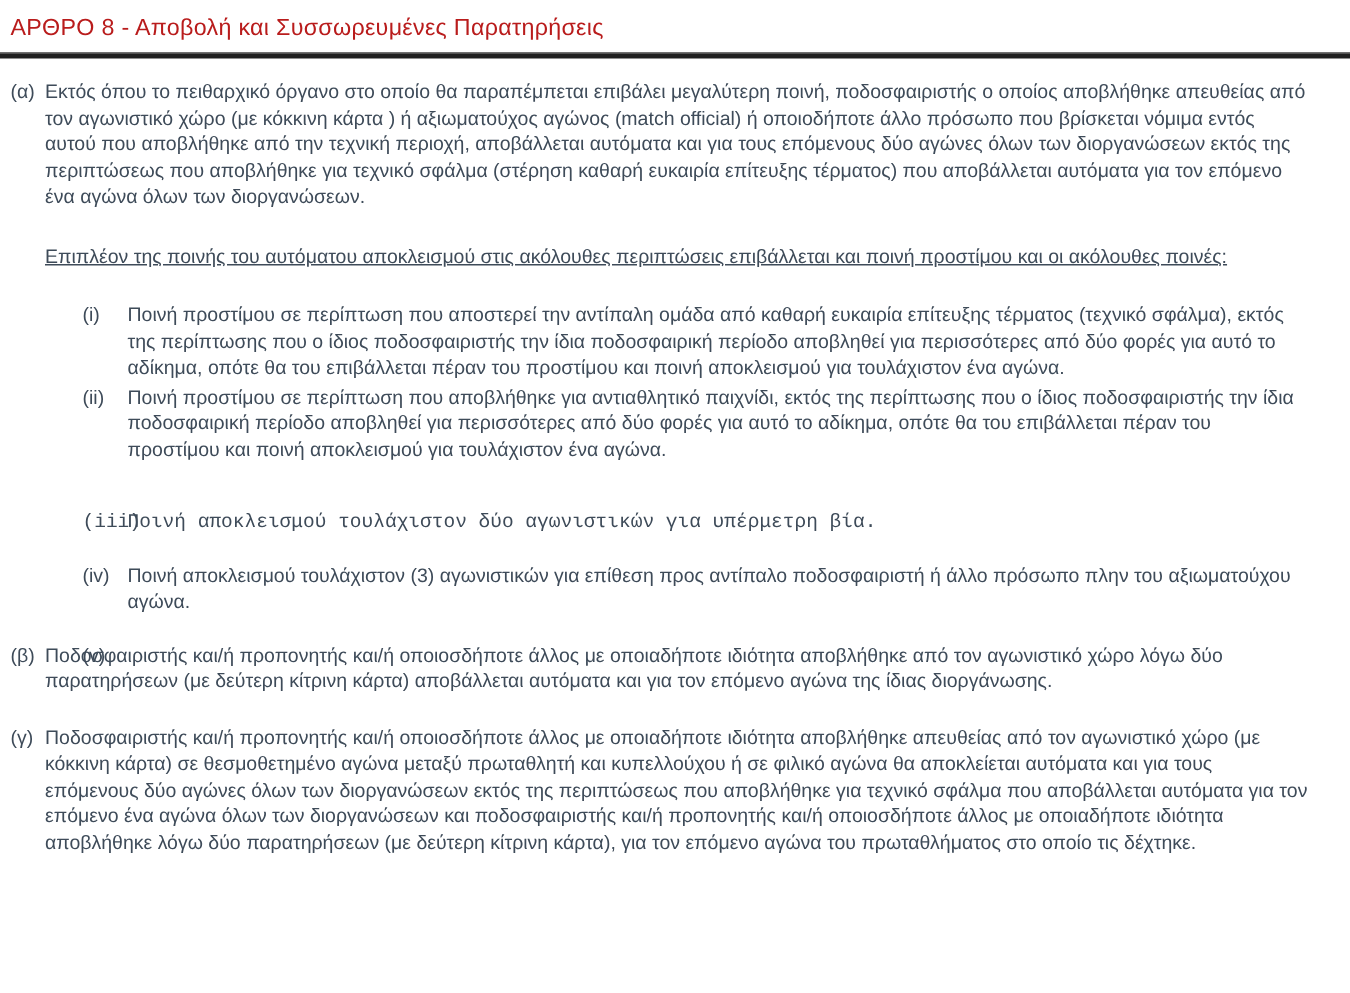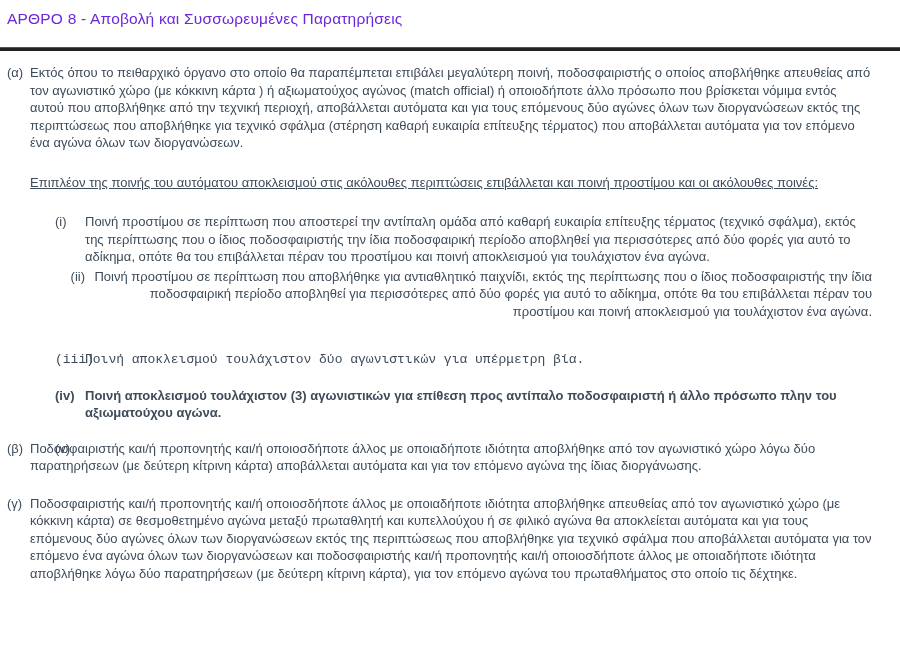--- a/index.html
+++ b/index.html
@@ -9,24 +9,24 @@
     font-family: "Liberation Sans", "DejaVu Sans", sans-serif;
   }
   .page {
     position: relative;
     width: 900px;
     height: 662px;
     background: #ffffff;
     overflow: hidden;
   }
   .article-header {
-    padding: 9px 10px 18px 7px;
+    padding: 9px 10px 6px 7px;
     font-size: 15.5px;
     line-height: 20px;
-    color: #6d28d9;
+    color: #b91c1c;
     letter-spacing: 0.2px;
     white-space: nowrap;
   }
   .header-divider {
     height: 3px;
     background: #212121;
     border-top: 1px solid #555555;
     width: 100%;
   }
   .content {
@@ -46,23 +46,23 @@
   .item { padding-left: 78px; }
   .item > .label {
     position: absolute;
     left: 48px;
     top: 0;
     width: 30px;
   }
   .b0 { margin-top: 0; }
   .b1 { margin-top: 22px; text-decoration: underline; }
   .b2 { margin-top: 22px; }
-  .b3 { margin-top: 2px; text-align: right; }
+  .b3 { margin-top: 2px; }
   .b4 { margin-top: 31px; font-family: Liberation Mono, monospace; }
-  .b5 { margin-top: 18px; font-weight: bold; }
+  .b5 { margin-top: 18px; }
   .b6 { margin-top: 18px; }
   .b7 { margin-top: 16px; }
   .b8 { margin-top: 20px; }
 </style>
 </head>
 <body>
 
 <div class="page">
 
   <div class="article-header">ΑΡΘΡΟ 8 - Αποβολή και Συσσωρευμένες Παρατηρήσεις</div>

